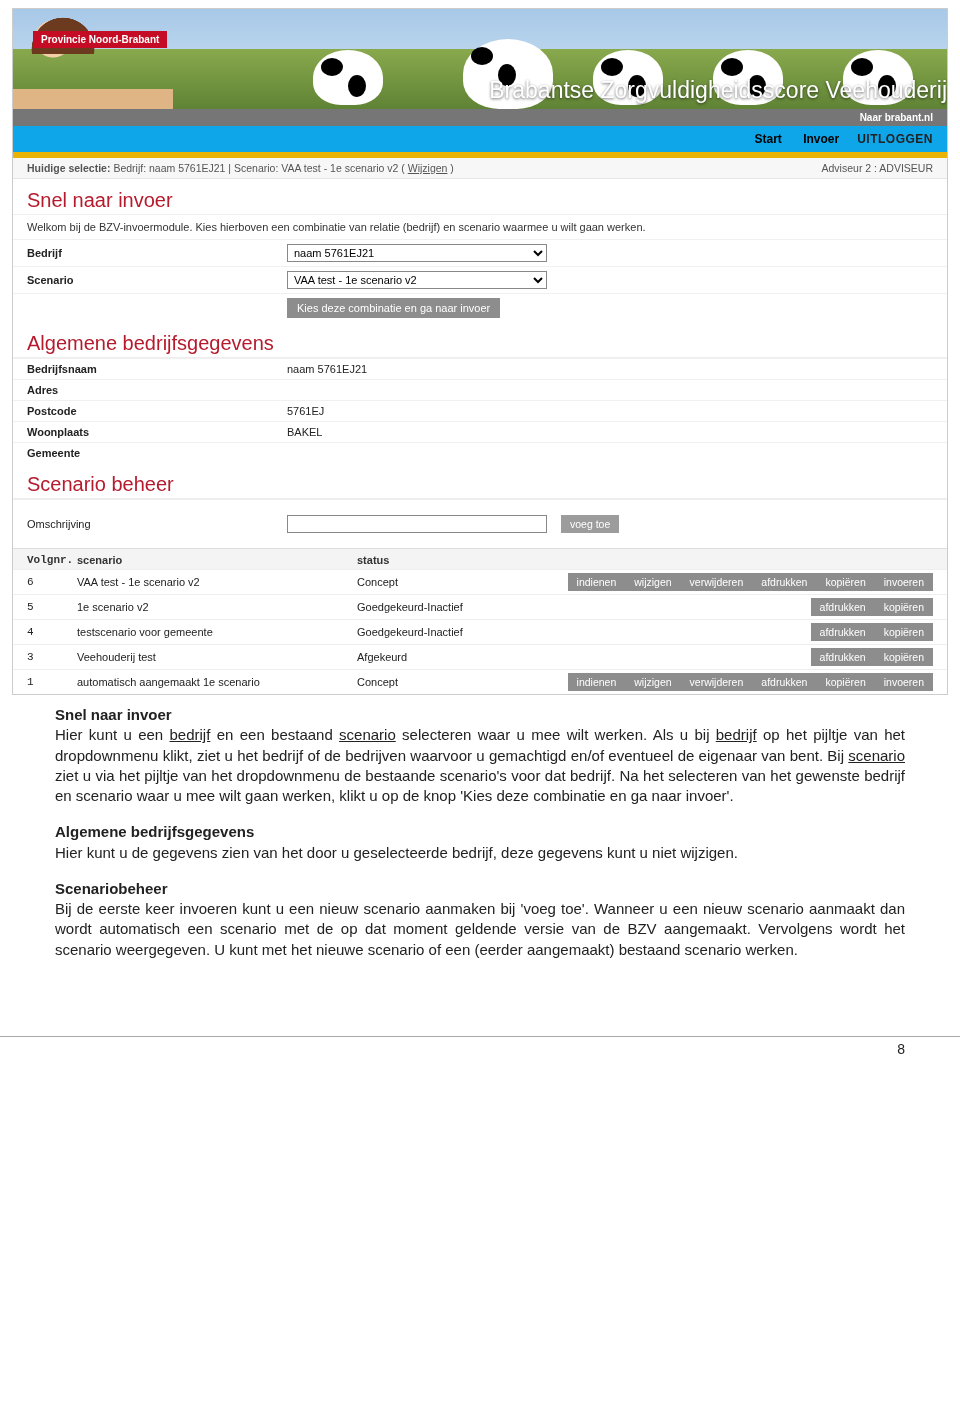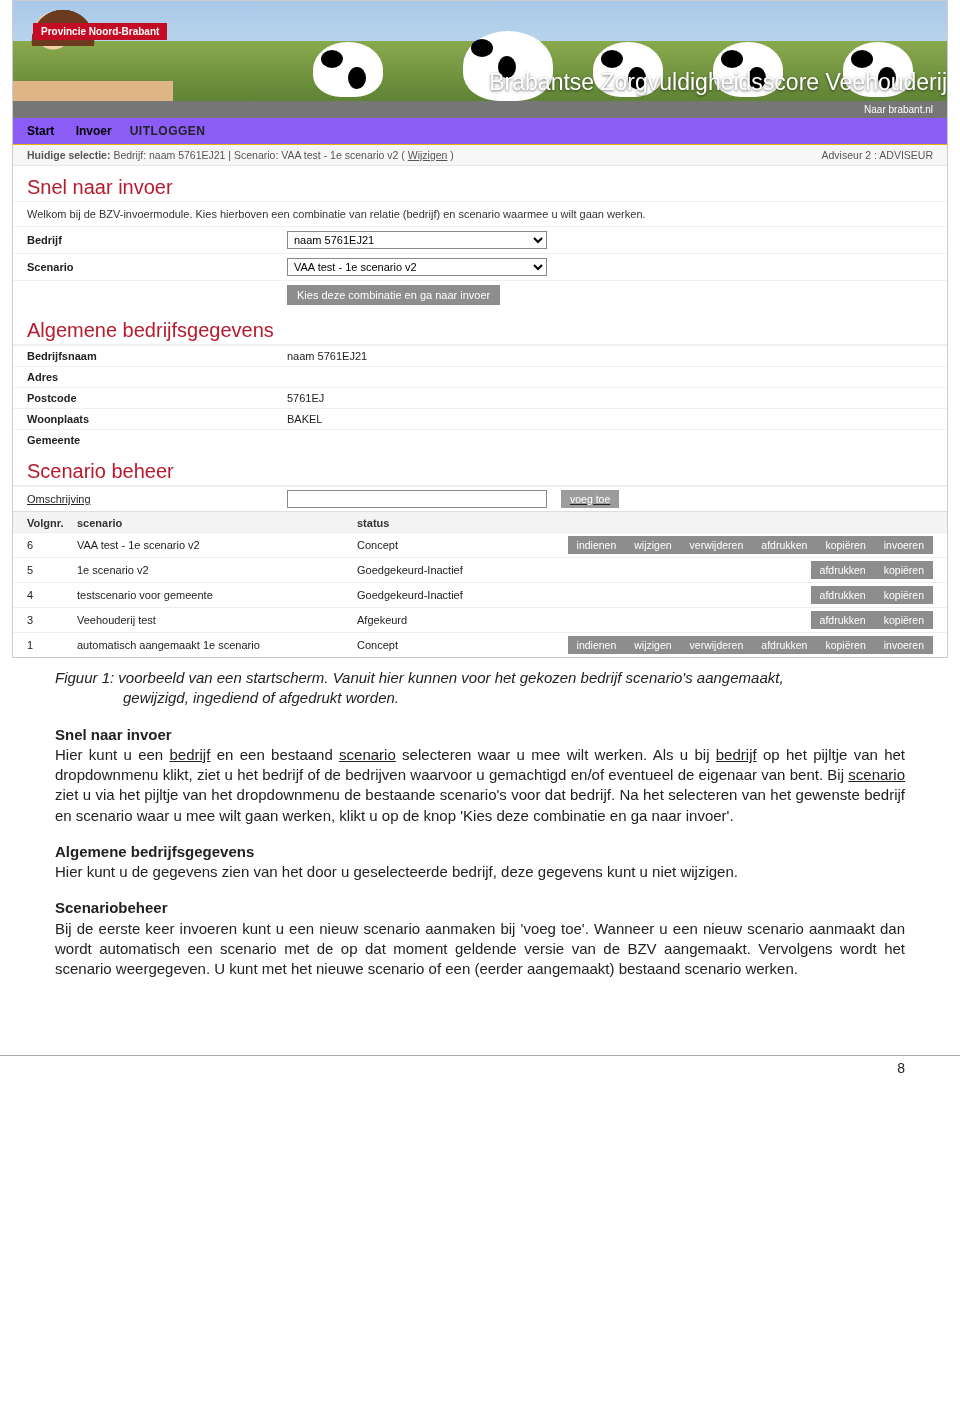--- a/index.html
+++ b/index.html
@@ -5,21 +5,21 @@
   * { box-sizing: border-box; margin: 0; padding: 0; }
   body {
     font-family: Arial, Helvetica, sans-serif;
     font-size: 13px;
     color: #222;
     background: #fff;
     width: 960px;
   }
   
   .shot {
-    margin: 0 12px 0 12px;
+    margin: 8px 12px 0 12px;
     border: 1px solid #ccc;
     background: #fff;
     position: relative;
     overflow: hidden;
   }
   .banner {
     height: 100px;
     position: relative;
     background: linear-gradient(to bottom, #a8c8e8 0%, #b8d4ec 40%, #8fb04e 40%, #6d983a 100%);
     color: #fff;
@@ -57,24 +57,25 @@
     background:#c40d24; color:#fff; font-size:10px; font-weight:bold;
     padding:3px 8px;
   }
   .banner-title{
     position:absolute; bottom:5px; left:70px; right:0;
     color:#fff; font-size:23px; text-shadow:0 1px 3px rgba(0,0,0,.6);text-align:right;
   }
   .subbar{
     background:#767676; color:#fff; font-size:10px; text-align:right;
     padding:3px 14px;
+    font-weight:bold;
   }
   .navbar{
-    background:#8b5cf6; border-bottom:1px solid #eab308;
-    display:flex; justify-content:flex-start; padding:6px 14px;
+    background:#0ea5e9; border-bottom:6px solid #eab308;
+    display:flex; justify-content:flex-end; padding:6px 14px;
     font-size:12px; font-weight:bold;
   }
   .navbar .left a{ margin-right:18px; color:#000; text-decoration:none;}
   .navbar .right{ letter-spacing:.5px;}
   .selbar{
     background:#f7f7f7; border-bottom:1px solid #e6e6e6;
     display:flex; justify-content:space-between;
     padding:4px 14px; font-size:10.5px; color:#555;
   }
   .selbar a{color:#555;}
@@ -91,30 +92,29 @@
   .formrow select{
     width:260px; font-size:11px; border:1px solid #888; background:#fff;
     padding:1px 2px;
   }
   .btn-grey{
     display:inline-block; background:#8d8d8d; color:#fff; font-size:11px;
     padding:4px 10px; border:none; cursor:pointer;
   }
   .datarow .val{color:#222;}
   .scenrow{
-    display:flex; align-items:center; padding:3px 14px; border-top:1px solid #eee;
+    display:flex; align-items:center; padding:15px 14px; border-top:1px solid #eee;
     font-size:11px;
-    text-decoration:underline;
   }
   .scenrow input[type=text]{width:260px; font-size:11px; border:1px solid #888; padding:2px;}
   .scen-head{
     display:flex; padding:5px 14px 3px 14px; background:#f4f4f4;
     font-size:11px; font-weight:bold; color:#333; border-top:1px solid #ddd;
   }
-  .col-nr{width:50px;} .col-sc{width:280px;} .col-st{width:150px;}
+  .col-nr{width:50px;font-family:Liberation Mono, monospace;} .col-sc{width:280px;} .col-st{width:150px;}
   .scen-tr{
     display:flex; align-items:center; padding:3px 14px; border-top:1px solid #eee;
     font-size:11px;
   }
   .scen-tr .actions{margin-left:auto; display:flex; gap:0;}
   .ab{
     background:#8d8d8d; color:#fff; font-size:10.5px; padding:3px 9px;
     text-align:center; cursor:pointer; white-space:nowrap;
   }
   
@@ -274,24 +274,20 @@
           <span class="ab">verwijderen</span>
           <span class="ab">afdrukken</span>
           <span class="ab">kopiëren</span>
           <span class="ab">invoeren</span>
         </div>
       </div>
     </div>
 </div>
 
 <div class="doc">
-  <p class="caption">
-    <em><span>Figuur 1: voorbeeld van een startscherm. Vanuit hier kunnen voor het gekozen bedrijf scenario's aangemaakt,</span></em>
-    <span class="ind"><em>gewijzigd, ingediend of afgedrukt worden.</em></span>
-  </p>
 
   <p>
     <strong>Snel naar invoer</strong><br>
     <span>Hier kunt u een </span><span class="u">bedrijf</span><span> en een bestaand </span><span class="u">scenario</span><span> selecteren waar u mee wilt werken. Als u bij </span><span class="u">bedrijf</span><span> op het pijltje van het dropdownmenu klikt, ziet u het bedrijf of de bedrijven waarvoor u gemachtigd en/of eventueel de eigenaar van bent. Bij </span><span class="u">scenario</span><span> ziet u via het pijltje van het dropdownmenu de bestaande scenario's voor dat bedrijf. Na het selecteren van het gewenste bedrijf en scenario waar u mee wilt gaan werken, klikt u op de knop 'Kies deze combinatie en ga naar invoer'.</span>
   </p>
 
   <p>
     <strong>Algemene bedrijfsgegevens</strong><br>
     <span>Hier kunt u de gegevens zien van het door u geselecteerde bedrijf, deze gegevens kunt u niet wijzigen.</span>
   </p>

